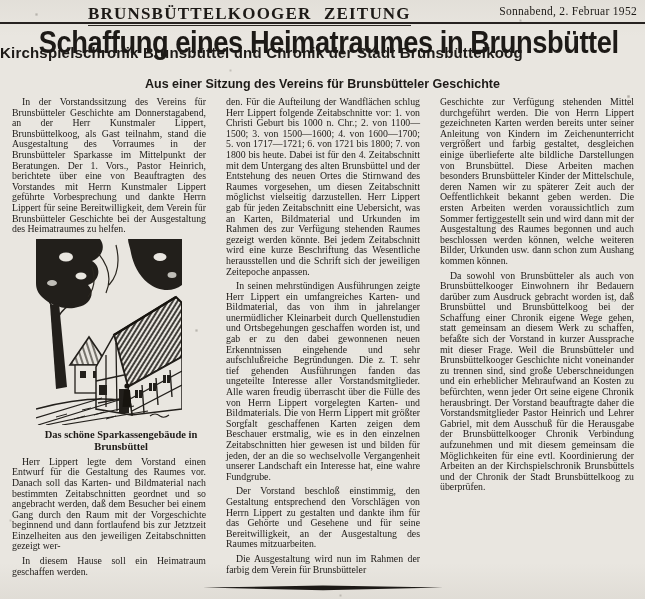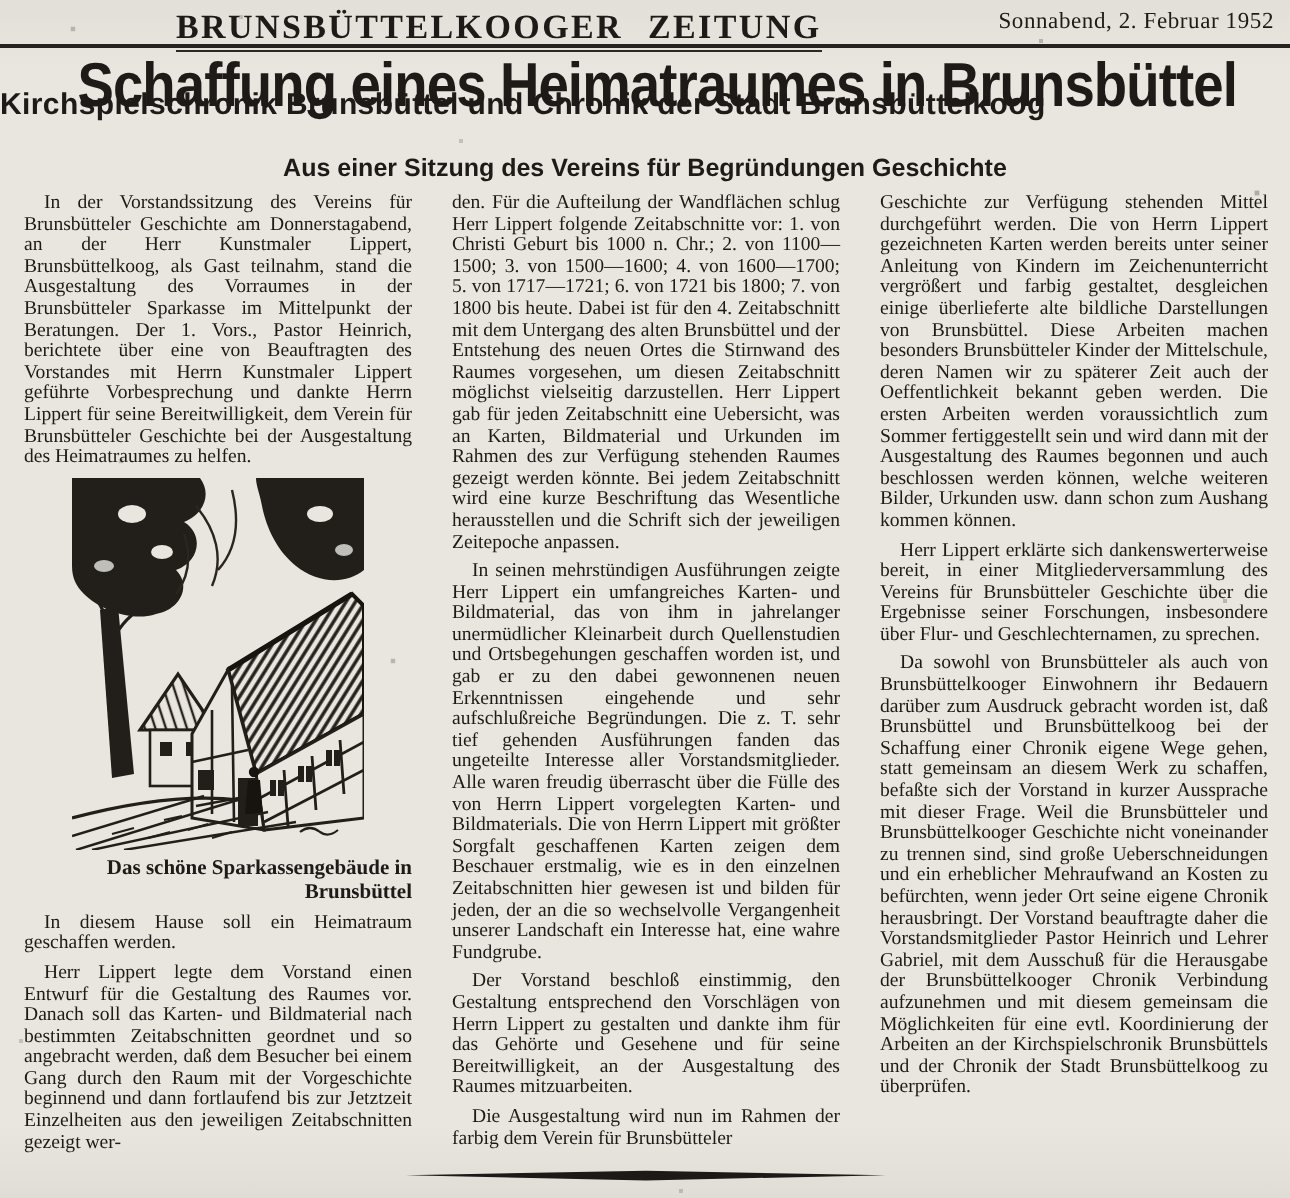--- a/index.html
+++ b/index.html
@@ -50,21 +50,21 @@
     text-align:justify;hyphens:auto;-webkit-hyphens:auto;
     color:#1d1a17;
   }
   .col p{margin:4px;}
   .col p + p{margin-top:3px;}
   .col p.indent{text-indent:10px;}
   .sig{text-align:right;margin-top:2px;padding-right:4px;}
   figure{margin:4px auto 3px;width:146px;}
   figure svg{display:block;}
   figcaption{
-    font-weight:bold;font-size:10.5px;line-height:12px;text-align:right;
+    font-weight:bold;font-size:10.5px;line-height:12px;text-align:center;
     width:170px;margin:4px auto 0;
   }
   .bottom-rule{position:absolute;left:203px;top:585px;width:240px;height:6px;}
   .specks{position:absolute;top:0;left:0;width:1px;height:1px;background:transparent;
     box-shadow:
       36px 14px 0 .6px rgba(45,38,30,.25),
       120px 8px 0 .5px rgba(45,38,30,.2),
       628px 96px 0 .7px rgba(45,38,30,.3),
       612px 300px 0 .5px rgba(45,38,30,.25),
       196px 330px 0 .6px rgba(45,38,30,.25),
@@ -79,21 +79,21 @@
 <body>
 
 <div class="specks"></div>
 
 <div class="masthead-title">BRUNSBÜTTELKOOGER ZEITUNG</div>
 <div class="masthead-date">Sonnabend, 2. Februar 1952</div>
 <div class="top-rule"></div>
 
 <div class="headline">Schaffung eines Heimatraumes in Brunsbüttel</div>
 <div class="subheadline">Kirchspielschronik Brunsbüttel und Chronik der Stadt Brunsbüttelkoog</div>
-<div class="kicker">Aus einer Sitzung des Vereins für Begründungen Geschichte</div>
+<div class="kicker">Aus einer Sitzung des Vereins für Brunsbütteler Geschichte</div>
 
 <div class="columns">
 
   <div class="col">
     <p class="indent">In der Vorstandssitzung des Vereins für Brunsbütteler Geschichte am Donnerstagabend, an der Herr Kunstmaler Lippert, Brunsbüttelkoog, als Gast teilnahm, stand die Ausgestaltung des Vorraumes in der Brunsbütteler Sparkasse im Mittelpunkt der Beratungen. Der 1. Vors., Pastor Heinrich, berichtete über eine von Beauftragten des Vorstandes mit Herrn Kunstmaler Lippert geführte Vorbesprechung und dankte Herrn Lippert für seine Bereitwilligkeit, dem Verein für Brunsbütteler Geschichte bei der Ausgestaltung des Heimatraumes zu helfen.</p>
 
     <figure>
       <svg width="146" height="186" viewBox="0 0 146 186" xmlns="http://www.w3.org/2000/svg">
         <defs>
           <pattern id="hatch" width="4" height="4" patternUnits="userSpaceOnUse" patternTransform="rotate(32)">
@@ -166,34 +166,33 @@
           <path d="M0,170 C30,162 58,158 84,161" stroke-width="1.6"></path>
           <path d="M2,186 L86,160 M0,179 L66,159 M10,186 L98,167 M26,186 L112,172" stroke-width="1.2"></path>
           <path d="M20,178 l11,-3 M38,180 l11,-3 M58,176 l10,-3 M46,171 l9,-2 M70,180 l10,-3" stroke-width="1"></path>
         </g>
 
         <path d="M114,177 q5,-4 10,0 q4,3 9,-1" stroke="#221f1b" stroke-width="1.1" fill="none"></path>
       </svg>
       <figcaption>Das schöne Sparkassengebäude in Brunsbüttel</figcaption>
     </figure>
 
+    <p class="indent">Herr Lippert legte dem Vorstand einen Entwurf für die Gestaltung des Raumes vor. Danach soll das Karten- und Bildmaterial nach bestimmten Zeitabschnitten geordnet und so angebracht werden, daß dem Besucher bei einem Gang durch den Raum mit der Vorgeschichte beginnend und dann fortlaufend bis zur Jetztzeit Einzelheiten aus den jeweiligen Zeitabschnitten gezeigt wer-</p>
     <p class="indent">In diesem Hause soll ein Heimatraum geschaffen werden.</p>
-    <p class="indent">Herr Lippert legte dem Vorstand einen Entwurf für die Gestaltung des Raumes vor. Danach soll das Karten- und Bildmaterial nach bestimmten Zeitabschnitten geordnet und so angebracht werden, daß dem Besucher bei einem Gang durch den Raum mit der Vorgeschichte beginnend und dann fortlaufend bis zur Jetztzeit Einzelheiten aus den jeweiligen Zeitabschnitten gezeigt wer-</p>
   </div>
 
   <div class="col">
     <p>den. Für die Aufteilung der Wandflächen schlug Herr Lippert folgende Zeitabschnitte vor: 1. von Christi Geburt bis 1000 n. Chr.; 2. von 1100—1500; 3. von 1500—1600; 4. von 1600—1700; 5. von 1717—1721; 6. von 1721 bis 1800; 7. von 1800 bis heute. Dabei ist für den 4. Zeitabschnitt mit dem Untergang des alten Brunsbüttel und der Entstehung des neuen Ortes die Stirnwand des Raumes vorgesehen, um diesen Zeitabschnitt möglichst vielseitig darzustellen. Herr Lippert gab für jeden Zeitabschnitt eine Uebersicht, was an Karten, Bildmaterial und Urkunden im Rahmen des zur Verfügung stehenden Raumes gezeigt werden könnte. Bei jedem Zeitabschnitt wird eine kurze Beschriftung das Wesentliche herausstellen und die Schrift sich der jeweiligen Zeitepoche anpassen.</p>
     <p class="indent">In seinen mehrstündigen Ausführungen zeigte Herr Lippert ein umfangreiches Karten- und Bildmaterial, das von ihm in jahrelanger unermüdlicher Kleinarbeit durch Quellenstudien und Ortsbegehungen geschaffen worden ist, und gab er zu den dabei gewonnenen neuen Erkenntnissen eingehende und sehr aufschlußreiche Begründungen. Die z. T. sehr tief gehenden Ausführungen fanden das ungeteilte Interesse aller Vorstandsmitglieder. Alle waren freudig überrascht über die Fülle des von Herrn Lippert vorgelegten Karten- und Bildmaterials. Die von Herrn Lippert mit größter Sorgfalt geschaffenen Karten zeigen dem Beschauer erstmalig, wie es in den einzelnen Zeitabschnitten hier gewesen ist und bilden für jeden, der an die so wechselvolle Vergangenheit unserer Landschaft ein Interesse hat, eine wahre Fundgrube.</p>
     <p class="indent">Der Vorstand beschloß einstimmig, den Gestaltung entsprechend den Vorschlägen von Herrn Lippert zu gestalten und dankte ihm für das Gehörte und Gesehene und für seine Bereitwilligkeit, an der Ausgestaltung des Raumes mitzuarbeiten.</p>
     <p class="indent">Die Ausgestaltung wird nun im Rahmen der farbig dem Verein für Brunsbütteler</p>
   </div>
 
   <div class="col">
     <p>Geschichte zur Verfügung stehenden Mittel durchgeführt werden. Die von Herrn Lippert gezeichneten Karten werden bereits unter seiner Anleitung von Kindern im Zeichenunterricht vergrößert und farbig gestaltet, desgleichen einige überlieferte alte bildliche Darstellungen von Brunsbüttel. Diese Arbeiten machen besonders Brunsbütteler Kinder der Mittelschule, deren Namen wir zu späterer Zeit auch der Oeffentlichkeit bekannt geben werden. Die ersten Arbeiten werden voraussichtlich zum Sommer fertiggestellt sein und wird dann mit der Ausgestaltung des Raumes begonnen und auch beschlossen werden können, welche weiteren Bilder, Urkunden usw. dann schon zum Aushang kommen können.</p>
-    <p class="indent">Herr Lippert erklärte sich dankenswerterweise bereit, in einer Mitgliederversammlung des Vereins für Brunsbütteler Geschichte über die Ergebnisse seiner Forschungen, insbesondere über Flur- und Geschlechternamen, zu sprechen.</p>
     <p class="indent">Da sowohl von Brunsbütteler als auch von Brunsbüttelkooger Einwohnern ihr Bedauern darüber zum Ausdruck gebracht worden ist, daß Brunsbüttel und Brunsbüttelkoog bei der Schaffung einer Chronik eigene Wege gehen, statt gemeinsam an diesem Werk zu schaffen, befaßte sich der Vorstand in kurzer Aussprache mit dieser Frage. Weil die Brunsbütteler und Brunsbüttelkooger Geschichte nicht voneinander zu trennen sind, sind große Ueberschneidungen und ein erheblicher Mehraufwand an Kosten zu befürchten, wenn jeder Ort seine eigene Chronik herausbringt. Der Vorstand beauftragte daher die Vorstandsmitglieder Pastor Heinrich und Lehrer Gabriel, mit dem Ausschuß für die Herausgabe der Brunsbüttelkooger Chronik Verbindung aufzunehmen und mit diesem gemeinsam die Möglichkeiten für eine evtl. Koordinierung der Arbeiten an der Kirchspielschronik Brunsbüttels und der Chronik der Stadt Brunsbüttelkoog zu überprüfen.</p>
   </div>
 
 </div>
 
 <svg class="bottom-rule" width="240" height="6" viewBox="0 0 240 6" xmlns="http://www.w3.org/2000/svg">
   <polygon points="0,2.6 120,0.4 240,2.6 120,5.2" fill="#1c1916"></polygon>
 </svg>
 
 </body></html>

